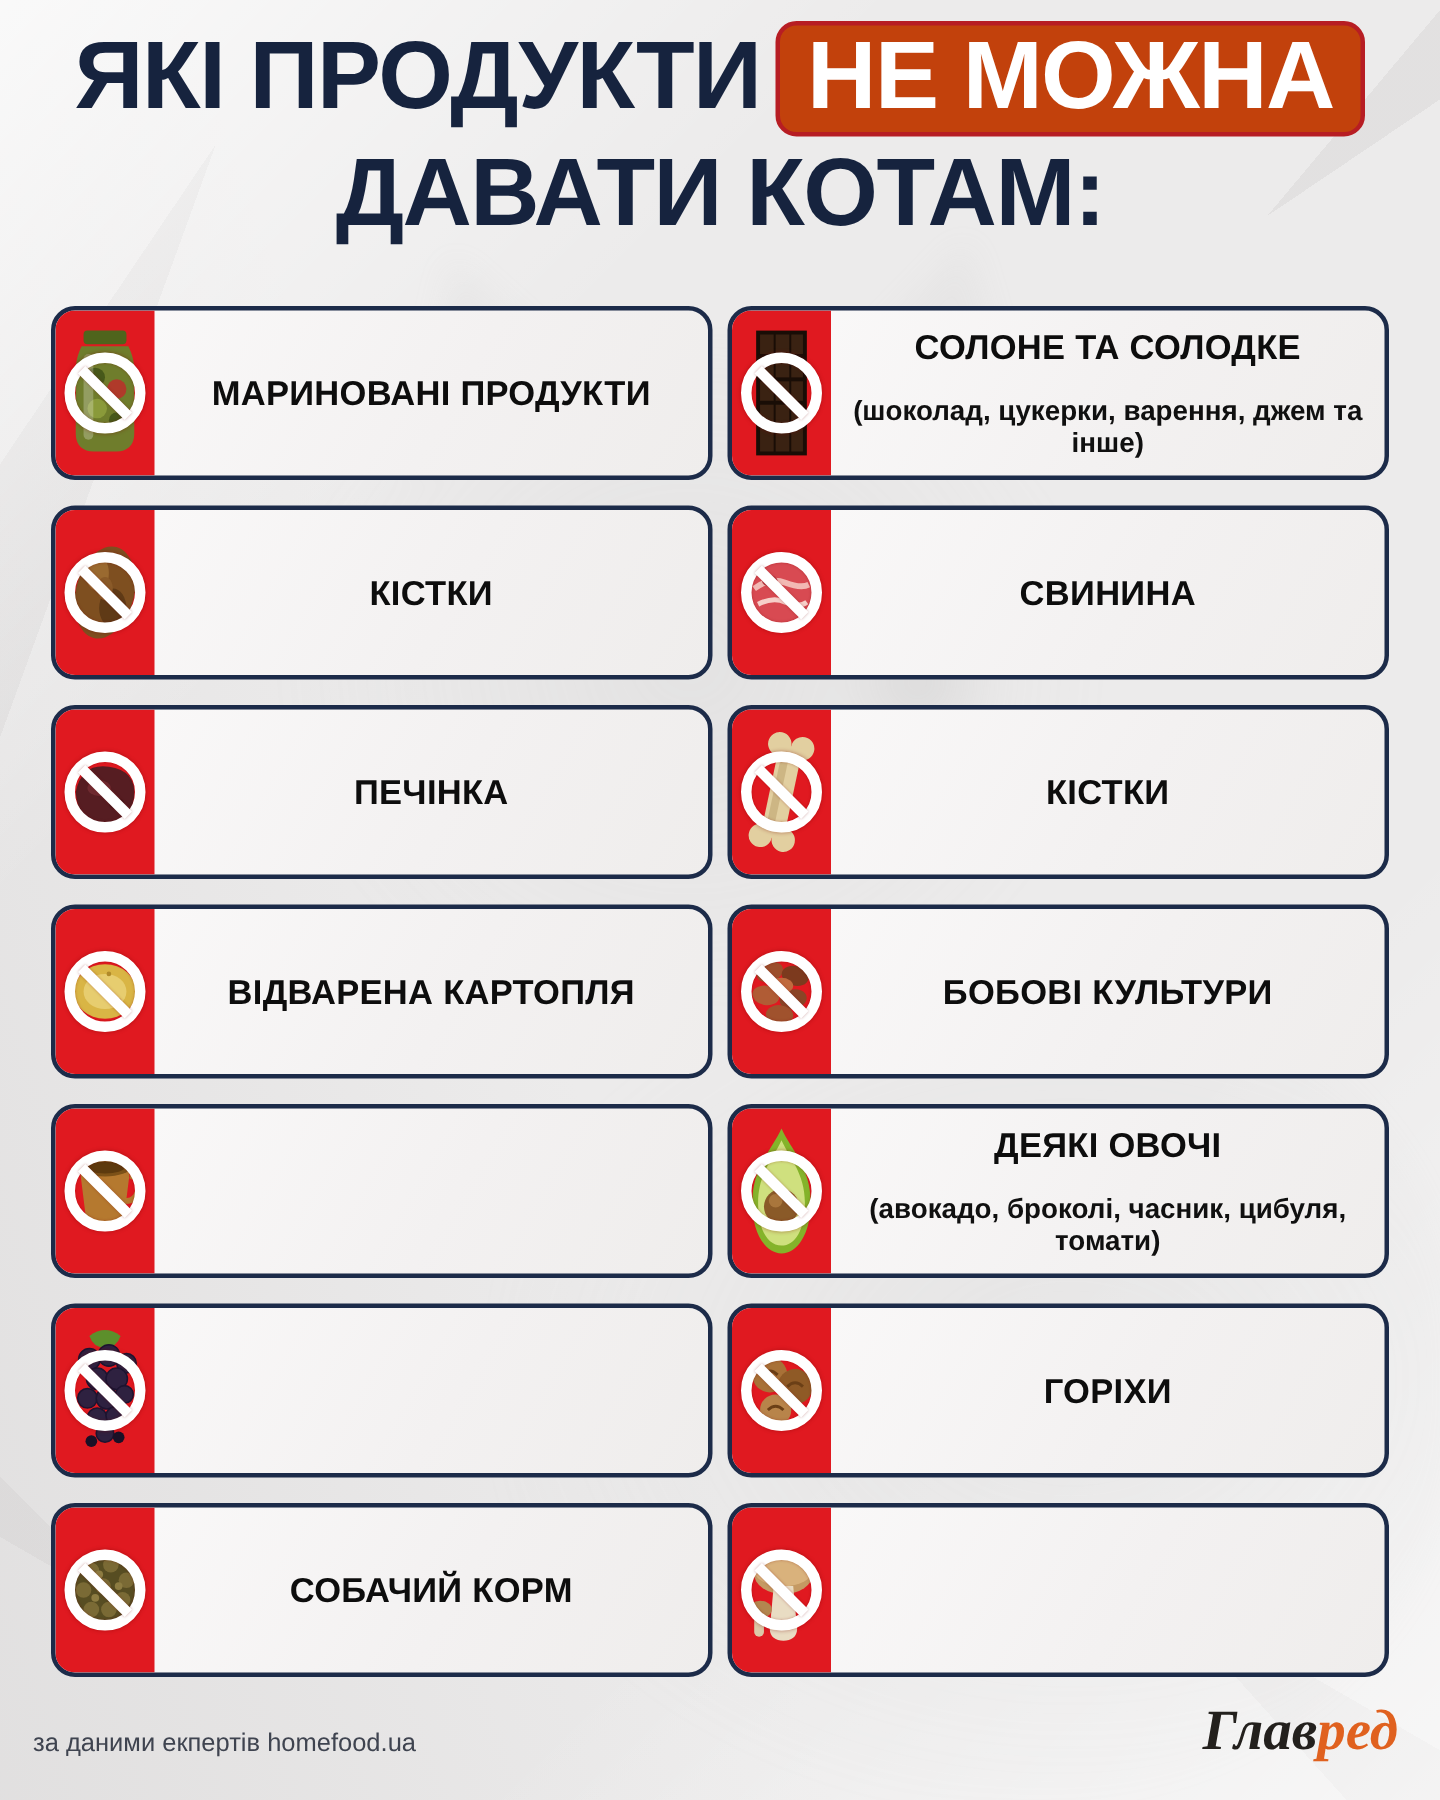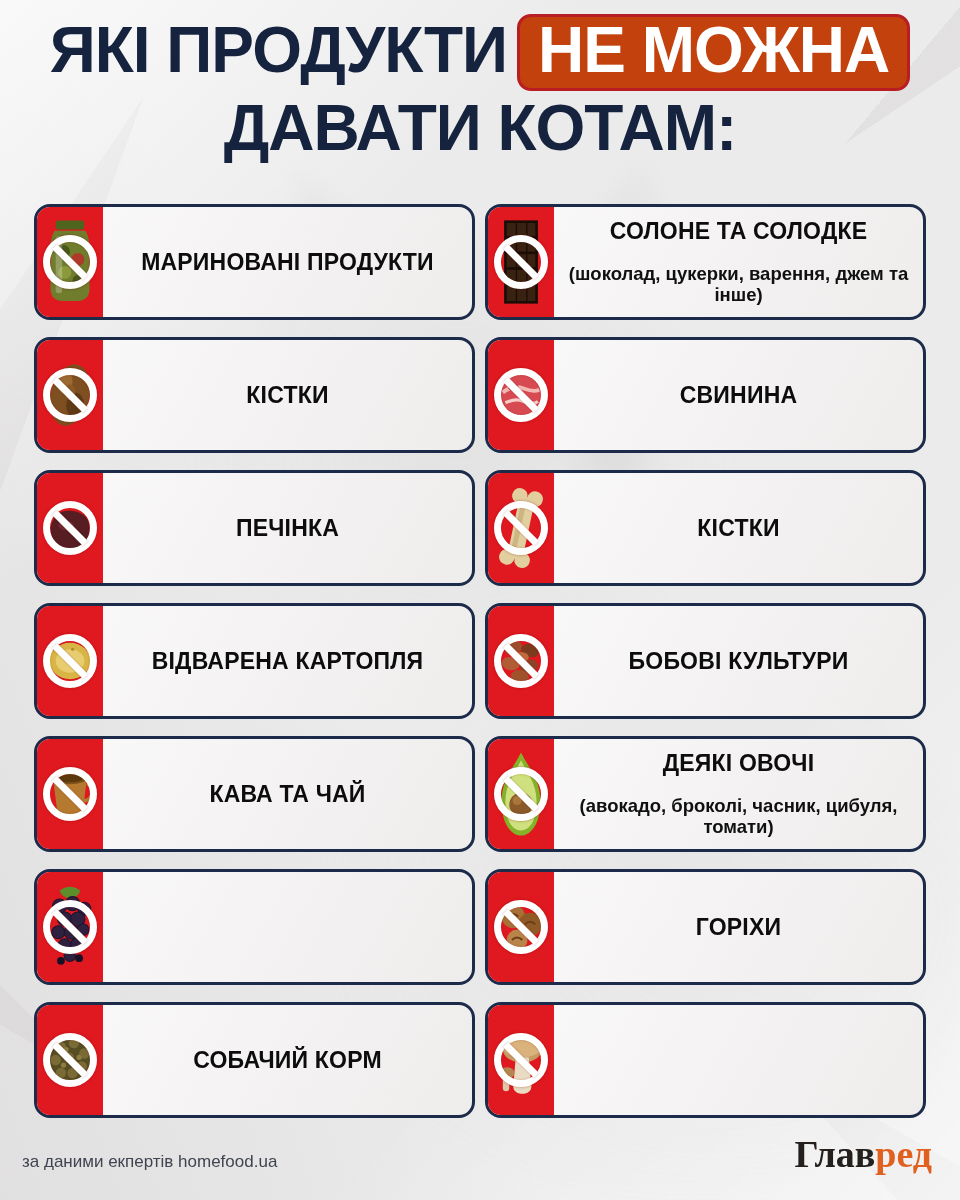--- a/index.html
+++ b/index.html
@@ -67,21 +67,21 @@
     box-shadow:0 0 2px rgba(120,0,0,.35);
   }
   .card-body{flex:1;display:flex;flex-direction:column;align-items:center;justify-content:center;
     padding:0 14px;text-align:center;}
   .label{font-size:23px;font-weight:800;color:#0d0d0d;letter-spacing:.2px;}
   .sub{font-size:18.5px;font-weight:700;color:#101010;line-height:1.12;margin-top:19px;max-width:350px;}
 
   
   .source{position:absolute;left:22px;bottom:28px;font-size:17px;color:#3f4450;z-index:2;}
   .brand{position:absolute;right:28px;bottom:24px;z-index:2;
-    font-family:"Liberation Serif",serif;font-weight:700;font-size:38px;letter-spacing:0;}
+    font-family:"Liberation Serif",serif;font-weight:700;font-size:38px;letter-spacing:0;font-style:italic;}
   .brand .b1{color:#23201d;}
   .brand .b2{color:#e0611f;}
 </style>
 </head>
 <body>
 
 <div class="bg-texture"></div>
 <div class="cat-watermark">
   <div class="cat-ear left"></div>
   <div class="cat-ear right"></div>
@@ -268,24 +268,20 @@
       <span class="food-icon">
           <svg viewBox="0 0 40 72">
             <path d="M7 24 h26 l-3 24 c0 4-4 6-7 6 h-6 c-3 0-7-2-7-6 z" fill="#b5792f"></path>
             <ellipse cx="20" cy="24" rx="13" ry="4.5" fill="#7c5118"></ellipse>
             <ellipse cx="20" cy="24" rx="10" ry="3" fill="#5d3a0e"></ellipse>
             <path d="M33 28 q6 2 4 8 q-2 6-7 5" stroke="#b5792f" stroke-width="3" fill="none"></path>
           </svg>
         </span>
       <span class="no-ring"></span>
     </div>
-    <div class="card-body">
-      <div class="label">КАВА ТА ЧАЙ</div>
-
-    </div>
   </div>
 
   <div class="card">
     <div class="strip">
       <span class="food-icon">
           <svg viewBox="0 0 40 72">
             <path d="M20 4 C15 15 5 24 5 42 c0 16 7 26 15 26 s15-10 15-26 C35 24 25 15 20 4 z" fill="#84b32a"></path>
             <path d="M20 10 C16 19 8 27 8 42 c0 14 5 22 12 22 s12-8 12-22 C32 27 24 19 20 10 z" fill="#cfe07e"></path>
             <circle cx="20" cy="44" r="9" fill="#8a5a28"></circle>
             <circle cx="17" cy="41" r="3.5" fill="#a9763c"></circle>

